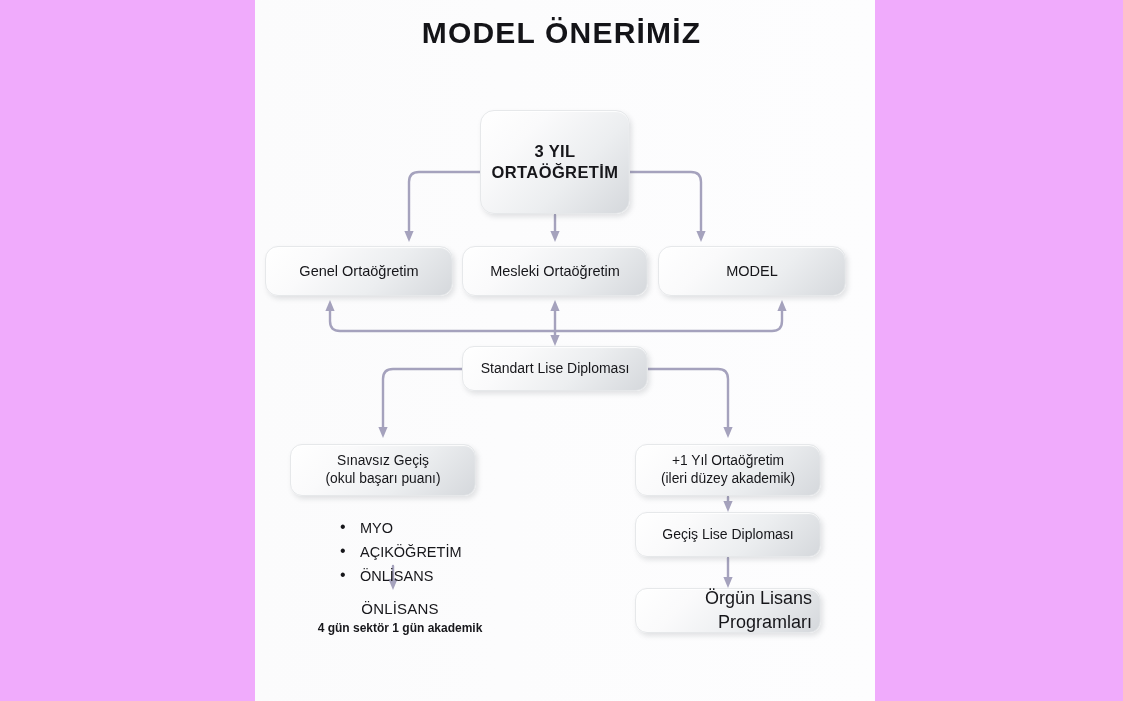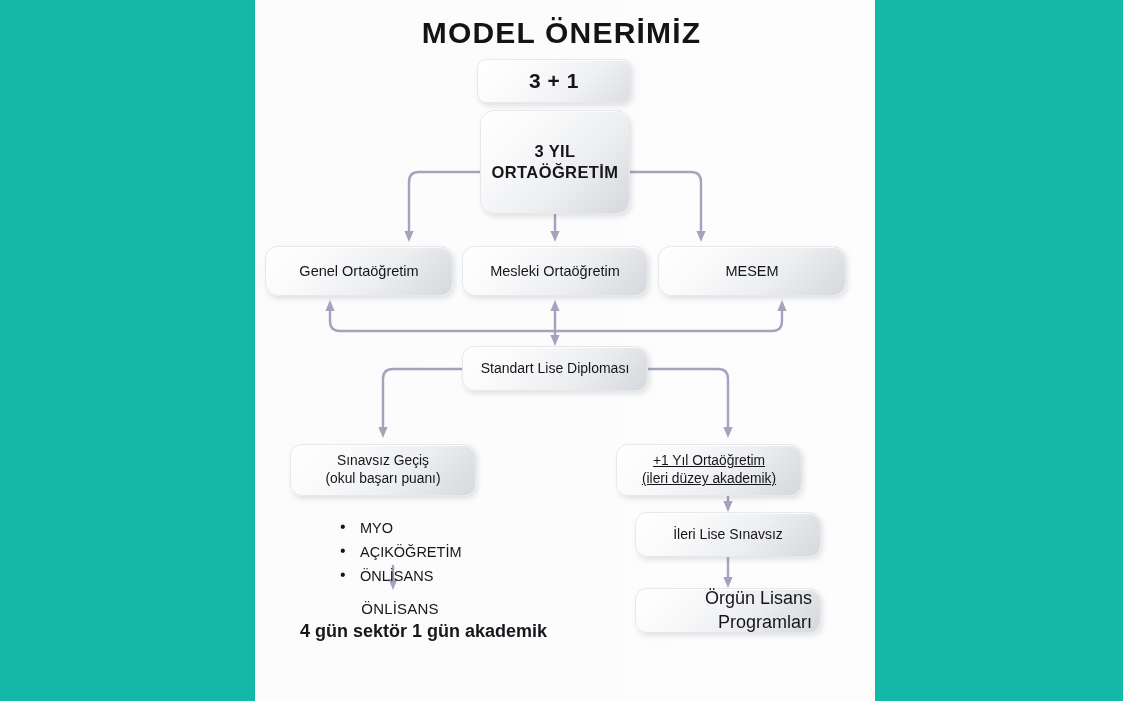--- a/index.html
+++ b/index.html
@@ -6,21 +6,21 @@
   * { box-sizing: border-box; margin: 0; padding: 0; }
   html, body {
     width: 1123px; height: 701px;
     background: #ffffff;
     font-family: "Liberation Sans", "DejaVu Sans", sans-serif;
     overflow: hidden;
   }
   #stage {
     position: relative;
     width: 1123px; height: 701px;
-    background: #14b8a6;
+    background: #f0abfc;
     padding-left: 17px;
   }
   
   #slide-panel {
     position: absolute;
     left: 255px; top: 0px;
     width: 620px; height: 701px;
     background: linear-gradient(90deg, #fbfbfc 0%, #fcfcfd 40%, #fdfdfe 100%);
   }
 
@@ -81,24 +81,23 @@
     left: 462px; top: 346px; width: 186px; height: 45px;
     font-size: 14px;
     border-radius: 12px;
   }
   #node-sinavsiz {
     left: 290px; top: 444px; width: 186px; height: 52px;
     font-size: 13.8px;
     border-radius: 12px;
   }
   #node-plus1 {
-    left: 616px; top: 444px; width: 186px; height: 52px;
+    left: 635px; top: 444px; width: 186px; height: 52px;
     font-size: 13.8px;
     border-radius: 12px;
-    text-decoration: underline;
   }
   #node-ileri-diploma {
     left: 635px; top: 512px; width: 186px; height: 45px;
     font-size: 14px;
     border-radius: 12px;
   }
   #node-orgun {
     left: 635px; top: 588px; width: 186px; height: 45px;
     font-size: 18px;
     border-radius: 12px;
@@ -132,22 +131,22 @@
   }
   #onlisans-final {
     margin-top: 12px;
     text-align: center;
     font-size: 15px;
     color: #17171b;
     letter-spacing: 0.2px;
   }
   #onlisans-caption {
     margin-top: 4px;
-    text-align: right;
-    font-size: 18px;
+    text-align: center;
+    font-size: 12px;
     font-weight: bold;
     color: #17171b;
     white-space: nowrap;
   }
 
   
   #connectors {
     position: absolute;
     left: 0; top: 0;
     width: 1123px; height: 701px;
@@ -203,41 +202,38 @@
     <path class="conn" d="M 728 497 L 728 504"></path>
     <polygon class="conn-head" points="728,512 723.4,501 732.6,501"></polygon>
 
     <path class="conn" d="M 728 558 L 728 580"></path>
     <polygon class="conn-head" points="728,588 723.4,577 732.6,577"></polygon>
 
     <path class="conn" d="M 393 566 L 393 581"></path>
     <polygon class="conn-head" points="393,590 388.4,579 397.6,579"></polygon>
   </svg>
 
-  <div class="node" id="node-3plus1">
-    <span>3 + 1</span>
-  </div>
 
   <div class="node" id="node-3yil">
     <div>
       <span>3 YIL</span>
       <span>ORTAÖĞRETİM</span>
     </div>
   </div>
 
   <div class="node" id="node-genel">
     <span>Genel Ortaöğretim</span>
   </div>
 
   <div class="node" id="node-mesleki">
     <span>Mesleki Ortaöğretim</span>
   </div>
 
   <div class="node" id="node-mesem">
-    <span>MESEM</span>
+    <span>MODEL</span>
   </div>
 
   <div class="node" id="node-sinavsiz">
     <div>
       <span>Sınavsız Geçiş</span>
       <span>(okul başarı puanı)</span>
     </div>
   </div>
 
   <div class="node" id="node-standart">
@@ -245,21 +241,21 @@
   </div>
 
   <div class="node" id="node-plus1">
     <div>
       <span>+1 Yıl Ortaöğretim</span>
       <span>(ileri düzey akademik)</span>
     </div>
   </div>
 
   <div class="node" id="node-ileri-diploma">
-    <span>İleri Lise Sınavsız</span>
+    <span>Geçiş Lise Diploması</span>
   </div>
 
   <div class="node" id="node-orgun">
     <span>Örgün Lisans Programları</span>
   </div>
 
   <div id="bullet-block">
     <ul>
       <li>MYO</li>
       <li>AÇIKÖĞRETİM</li>

